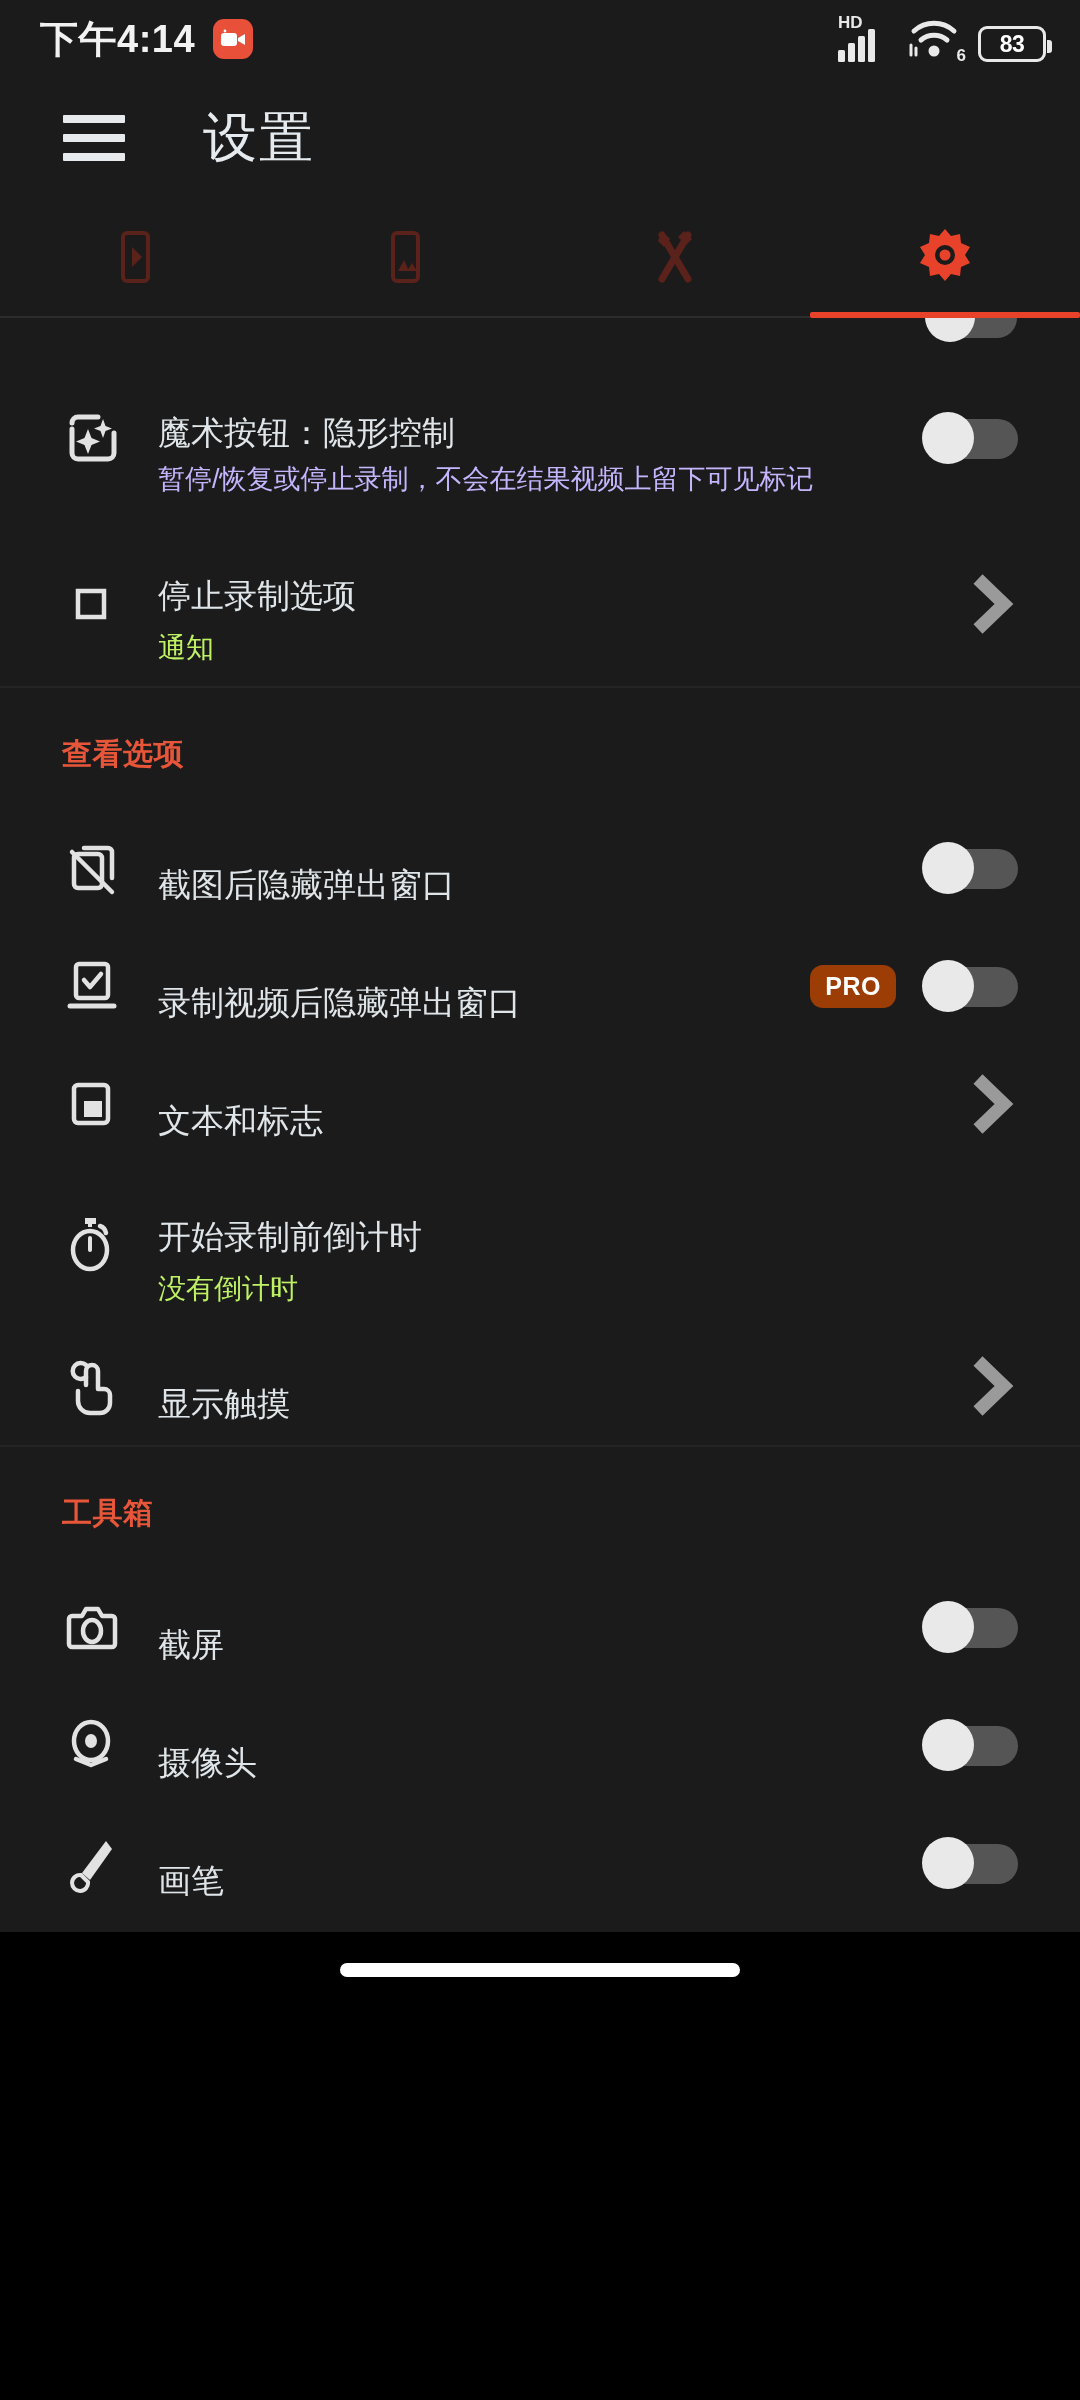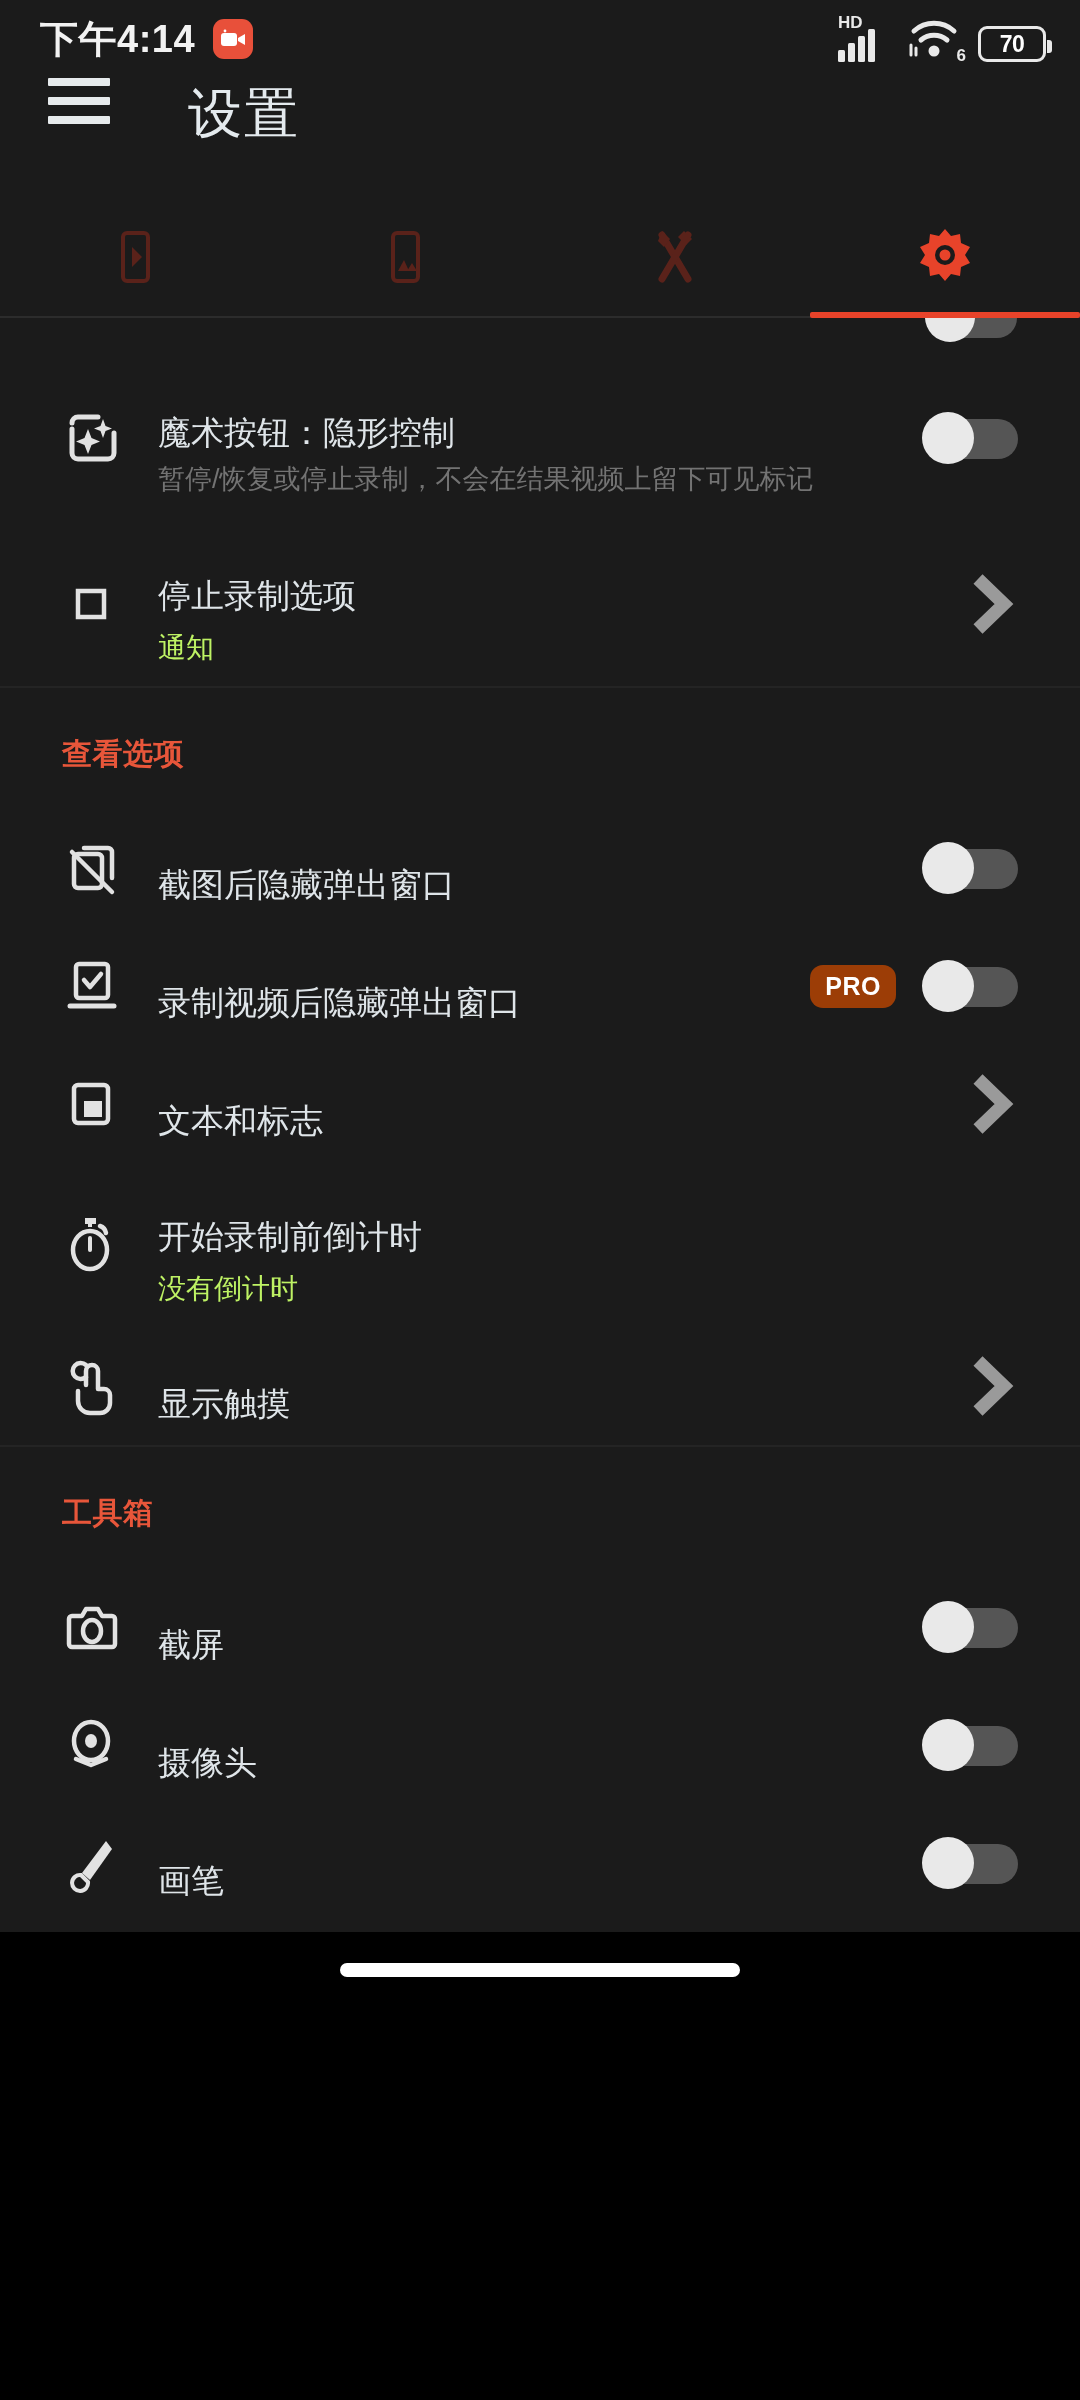--- a/index.html
+++ b/index.html
@@ -64,22 +64,22 @@
     width:5px; height:13px; background:#e9e9e9; border-radius:0 3px 3px 0;
   }
   .sb-batt .lvl {
     font-size:23px; font-weight:700; color:#fff; line-height:1;
     letter-spacing:-.5px;
   }
 
   
   .header {
     height:120px; flex:0 0 120px;
-    display:flex; align-items:flex-start;
-    padding-left:48px; background:#1b1b1b;
+    display:flex; align-items:center;
+    padding-left:63px; background:#1b1b1b;
   }
   .hamburger {
     width:62px; height:46px;
     display:flex; flex-direction:column; justify-content:space-between;
     cursor:pointer;
   }
   .hamburger span {
     display:block; height:8px; background:#e6eaec; border-radius:1px;
   }
   .page-title {
@@ -141,21 +141,21 @@
   .row.tall { min-height:168px; }
   .row-icon {
     flex:0 0 96px; width:96px;
     display:flex; align-items:center; justify-content:flex-start;
   }
   .row-body { flex:1 1 auto; padding-right:24px; min-width:0;margin-top:34px; }
   .row-title {
     color:#dfe5e9; font-size:33px; font-weight:400; line-height:1.32;
   }
   .row-sub {
-    margin-top:6px; color:#737373; font-size:27px;
+    margin-top:6px; color:#c4b5fd; font-size:27px;
     line-height:1.45; font-weight:400;
   }
   .row-sub.accent { color:#bef264; font-size:28px; margin-top:10px; }
   .row-right {
     flex:0 0 auto; display:flex; align-items:center; gap:26px;
   }
 
   .pro-badge {
     background:#9c3d06; color:#fff;
     font-size:25px; font-weight:700; letter-spacing:.5px;
@@ -214,21 +214,21 @@
       <div class="sb-wifi">
         <svg width="54" height="40" viewBox="0 0 54 40">
           <path d="M7 13 A30 30 0 0 1 47 13" stroke="#e9e9e9" stroke-width="5" fill="none" stroke-linecap="round"></path>
           <path d="M14 22 A20 20 0 0 1 40 22" stroke="#e9e9e9" stroke-width="5" fill="none" stroke-linecap="round"></path>
           <circle cx="27" cy="33" r="5.5" fill="#e9e9e9"></circle>
           <path d="M4 27 L4 37 M9 30 L9 37" stroke="#e9e9e9" stroke-width="3" stroke-linecap="round"></path>
         </svg>
         <span class="num">6</span>
       </div>
       <div class="sb-batt">
-        <span class="lvl">70</span>
+        <span class="lvl">83</span>
       </div>
     </div>
   </div>
 
   <div class="header">
     <div class="hamburger">
       <span></span>
         <span></span>
         <span></span>
     </div>

